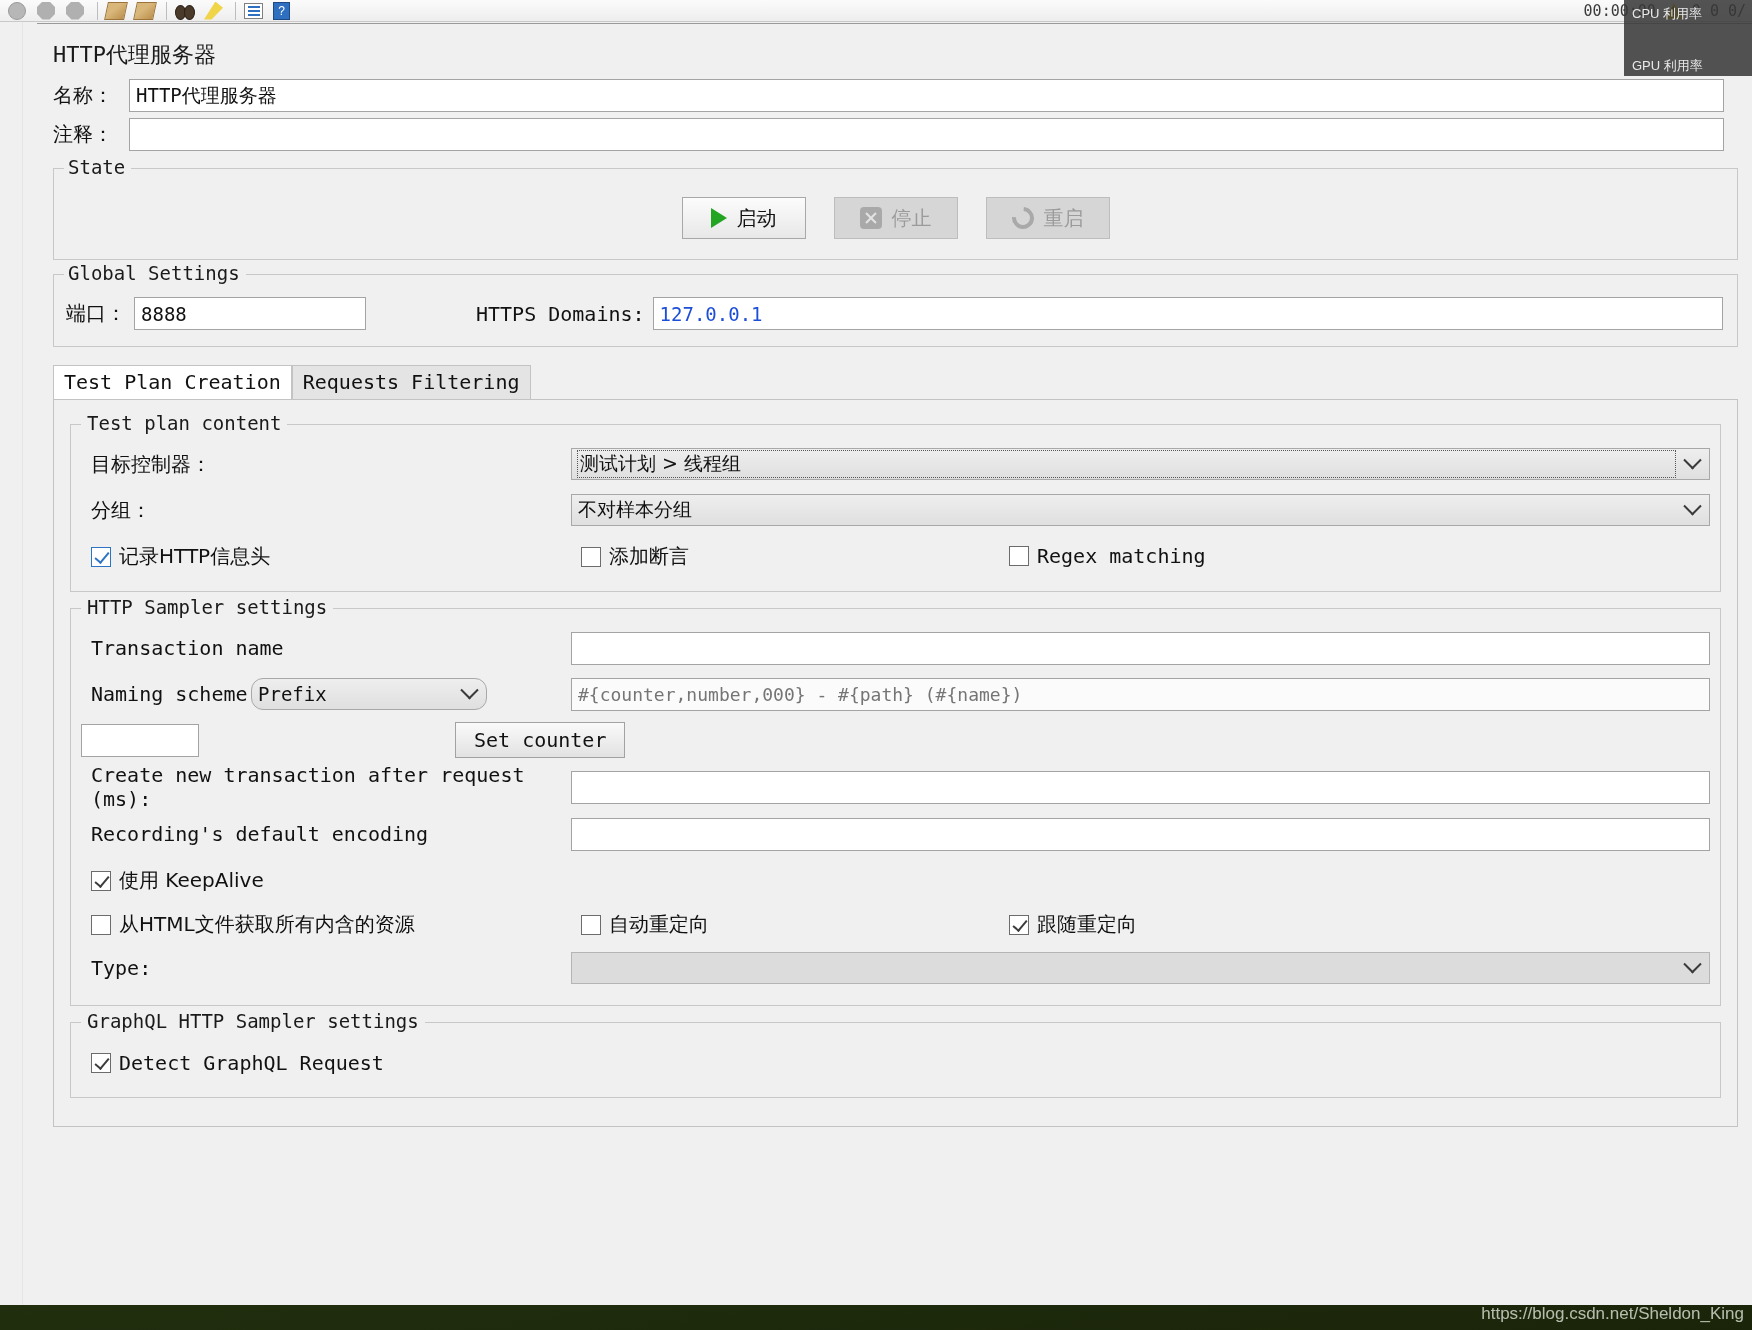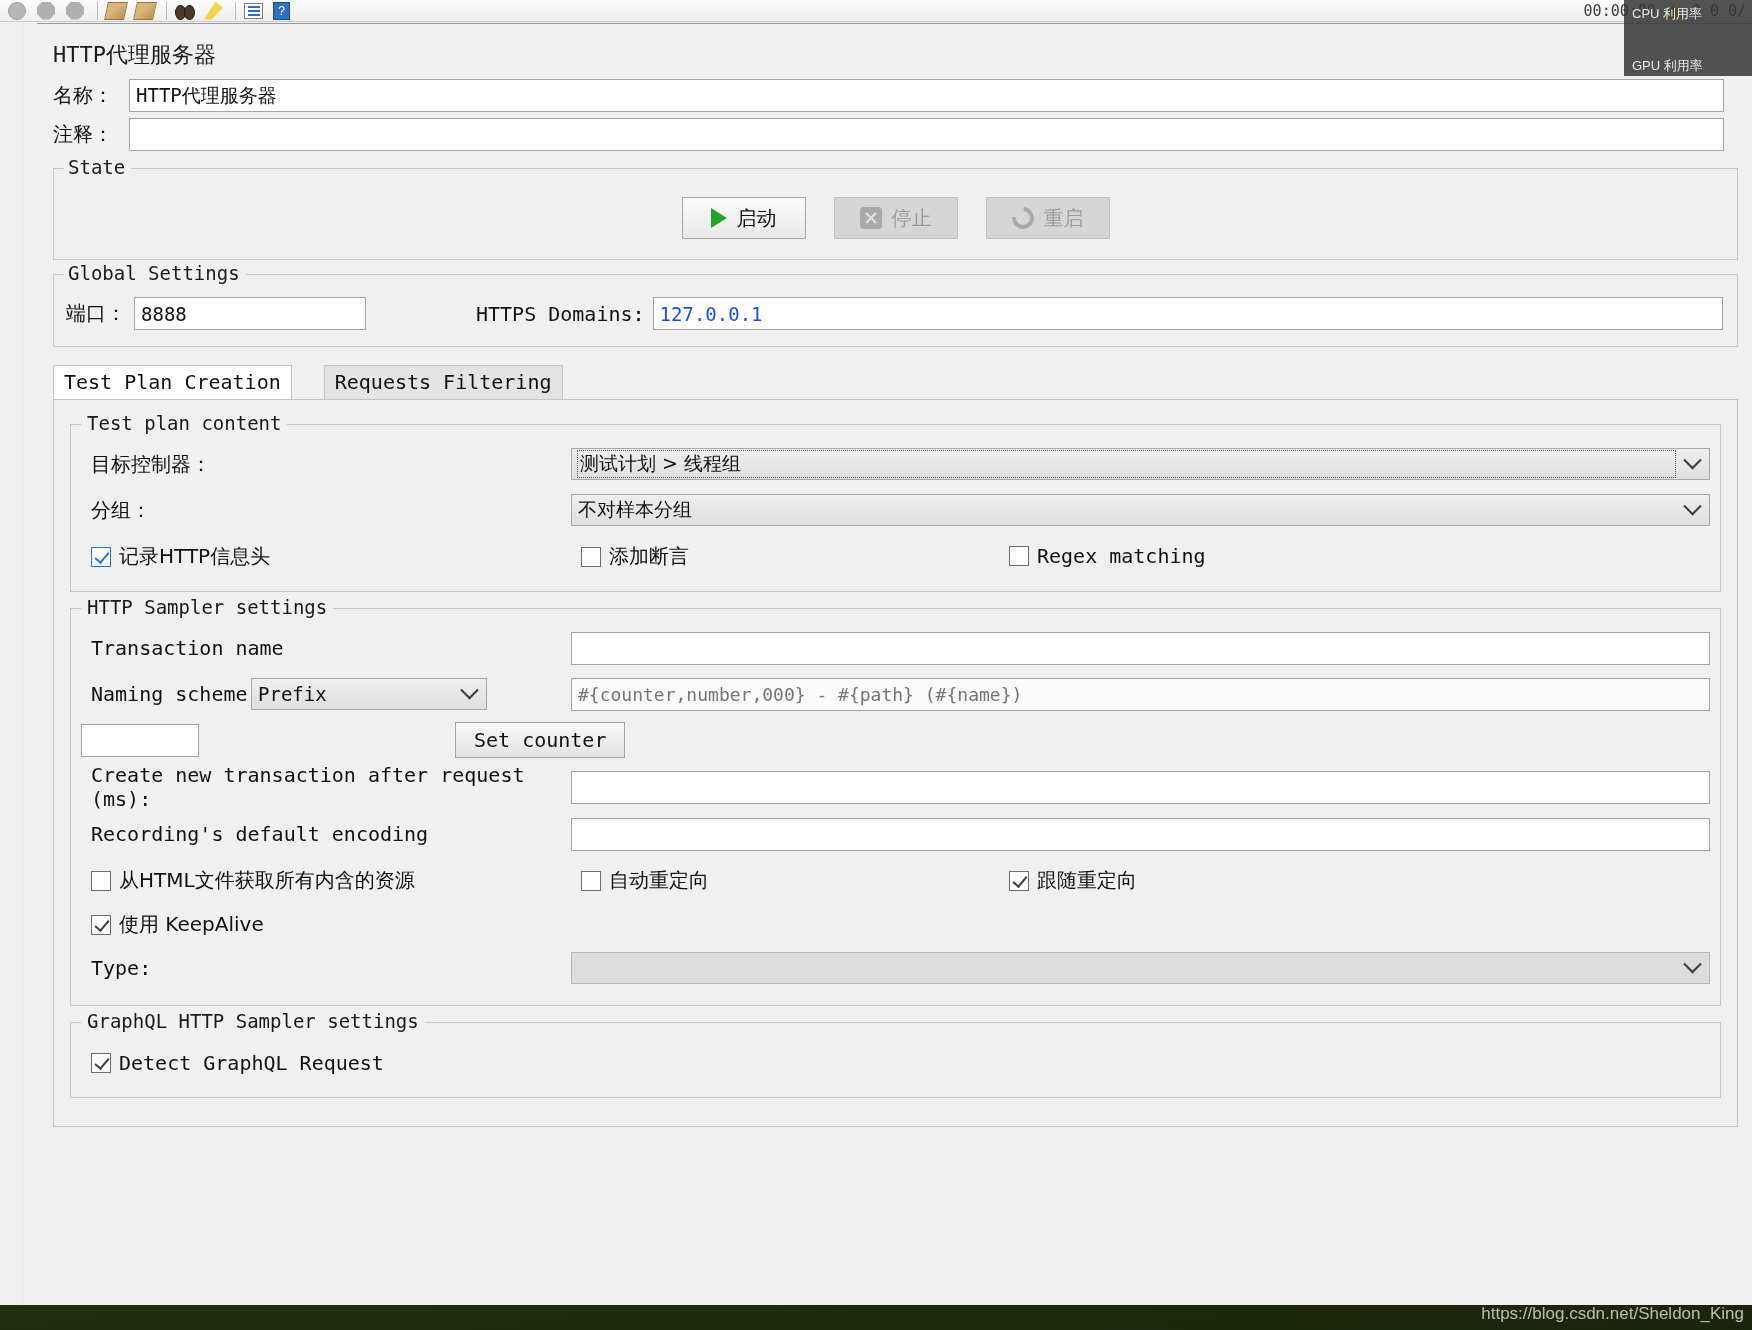--- a/index.html
+++ b/index.html
@@ -228,21 +228,21 @@
   #global-row .spacer { width: 110px; }
   #https-input {
     flex: 1 1 auto; height: 33px;
     background: #fff; border: 1px solid #a4a4a4;
     font-family: "DejaVu Sans Mono", monospace; font-size: 19px;
     padding: 0 6px; color: #1d4ed8; outline: none;
   }
 
   
   #tabs-wrap { margin: 18px 14px 0 16px; position: relative; }
-  #tab-strip { display: flex; align-items: center; height: 34px; gap: 32px; }
+  #tab-strip { display: flex; align-items: center; height: 34px; }
   .tab {
     font-family: "DejaVu Sans Mono", monospace;
     font-size: 20px;
     color: #111;
     padding: 4px 10px 5px 10px;
     border: 1px solid #c3c3c3;
     border-bottom: none;
     background: #e4e4e4;
     cursor: pointer;
     line-height: 24px;
@@ -308,21 +308,21 @@
     flex: 0 0 auto;
   }
   .combo .chev::after {
     content: "";
     width: 11px; height: 11px;
     border-right: 2px solid #3a3a3a;
     border-bottom: 2px solid #3a3a3a;
     transform: rotate(45deg) translate(-3px,-3px);
   }
   .combo.empty { background: #dcdcdc; border-color: #b5b5b5; }
-  .combo.small { flex: 0 0 auto; width: 236px; font-family: "DejaVu Sans Mono", monospace; }
+  .combo.small { flex: 0 0 auto; width: 236px; font-family: "DejaVu Sans Mono", monospace; border-radius: 12px; }
 
   
   .cb {
     display: inline-flex; align-items: center; gap: 8px;
     font-family: "DejaVu Sans", sans-serif;
     font-size: 20px; color: #111;
     cursor: pointer; white-space: nowrap;
   }
   .cb .box {
     width: 20px; height: 20px;
@@ -591,44 +591,44 @@
 
           <div class="form-row">
             <span class="lbl">Recording's default encoding</span>
             <span class="ctl">
               <input class="rtxt" type="text" value="" style="">
             </span>
           </div>
 
           <div class="cb-row">
             <span class="c1">
+              <span class="cb checked gray">
+                <span class="box"></span>
+                <span>使用 KeepAlive</span>
+              </span>
+            </span>
+          </div>
+
+          <div class="cb-row">
+            <span class="c1">
               <span class="cb">
                 <span class="box"></span>
                 <span>从HTML文件获取所有内含的资源</span>
               </span>
             </span>
             <span class="c2">
               <span class="cb">
                 <span class="box"></span>
                 <span>自动重定向</span>
               </span>
             </span>
             <span class="c3">
               <span class="cb checked gray">
                 <span class="box"></span>
                 <span>跟随重定向</span>
-              </span>
-            </span>
-          </div>
-
-          <div class="cb-row">
-            <span class="c1">
-              <span class="cb checked gray">
-                <span class="box"></span>
-                <span>使用 KeepAlive</span>
               </span>
             </span>
           </div>
 
           <div class="form-row">
             <span class="lbl">Type:</span>
             <span class="ctl">
               <span class="combo empty">
                 <span class="combo-text"></span>
                 <span class="chev"></span>

